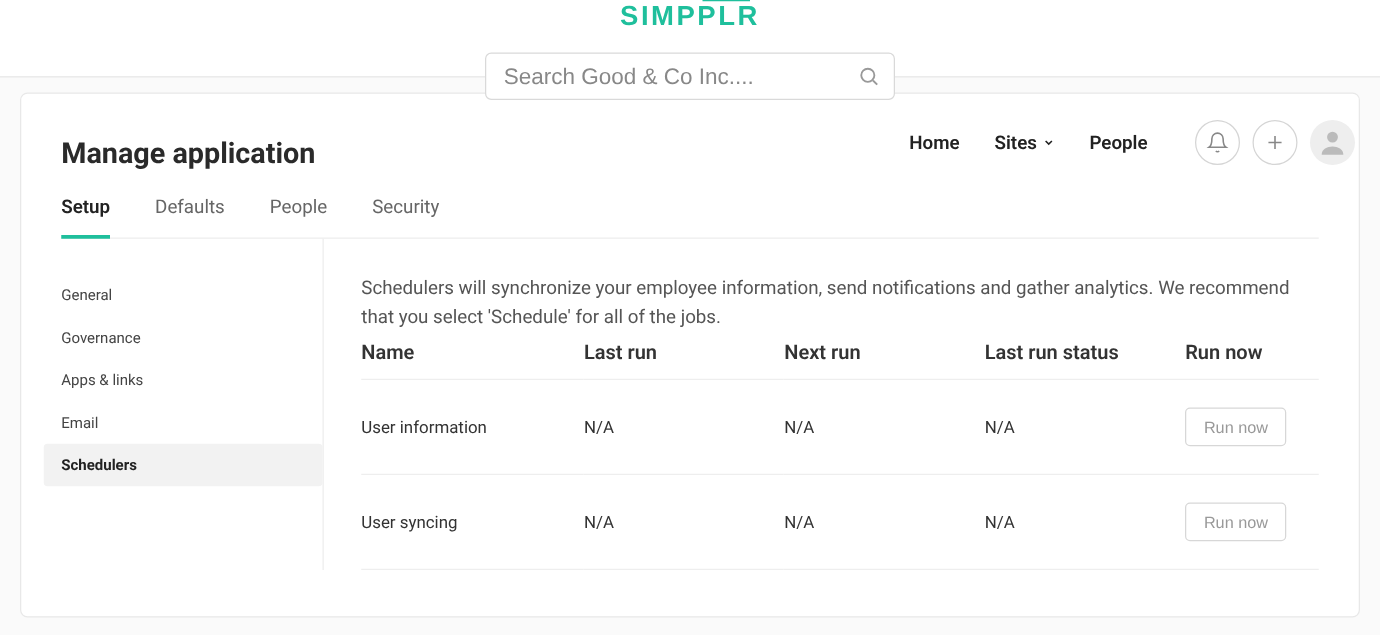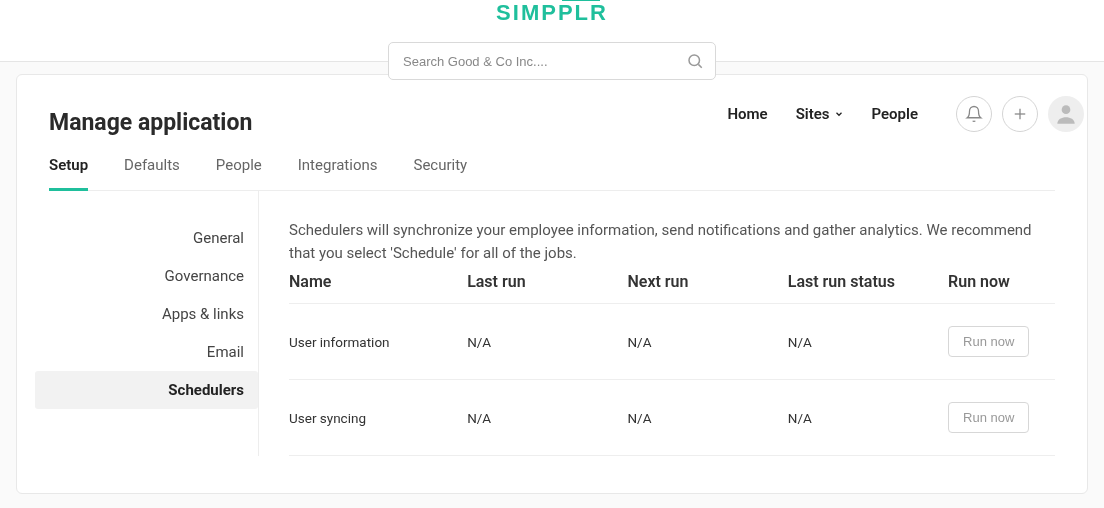--- a/index.html
+++ b/index.html
@@ -44,21 +44,21 @@
     .search-wrap {
       position: relative;
       width: 328px;
     }
     .search-input {
       width: 100%;
       height: 38px;
       border: 1px solid #d9d9d9;
       border-radius: 5px;
       padding: 0 40px 0 14px;
-      font-size: 13px;
+      font-size: 18px;
       color: #666;
       outline: none;
     }
     .search-input::placeholder {
       color: #888;
     }
     .search-icon {
       position: absolute;
       right: 12px;
       top: 50%;
@@ -155,28 +155,27 @@
       display: flex;
     }
     .sidenav {
       width: 210px;
       border-right: 1px solid #ededed;
       padding-top: 28px;
       padding-right: 0;
       flex-shrink: 0;
     }
     .sidenav-item {
-      font-size: 15px;
+      font-size: 12px;
       color: #444;
       padding: 10px 14px 10px 0;
       cursor: pointer;
       margin-left: -14px;
       padding-left: 14px;
       border-radius: 3px;
-      text-align: right;
     }
     .sidenav-item.active {
       background: #f2f2f2;
       font-weight: 700;
       color: #222;
     }
     .main {
       flex: 1;
       padding: 28px 0 0 30px;
     }
@@ -271,21 +270,20 @@
 </div>
 
 <div class="page-wrap">
   <div class="card">
     <h1 class="page-title">Manage application</h1>
 
     <div class="tabs" id="tabs">
         <div class="tab active"><span>Setup</span></div>
         <div class="tab"><span>Defaults</span></div>
         <div class="tab"><span>People</span></div>
-        <div class="tab"><span>Integrations</span></div>
         <div class="tab"><span>Security</span></div>
       </div>
 
     <div class="content-row">
       <div class="sidenav" id="sidenav">
           <div class="sidenav-item"><span>General</span></div>
           <div class="sidenav-item"><span>Governance</span></div>
           <div class="sidenav-item"><span>Apps &amp; links</span></div>
           <div class="sidenav-item"><span>Email</span></div>
           <div class="sidenav-item active"><span>Schedulers</span></div>

